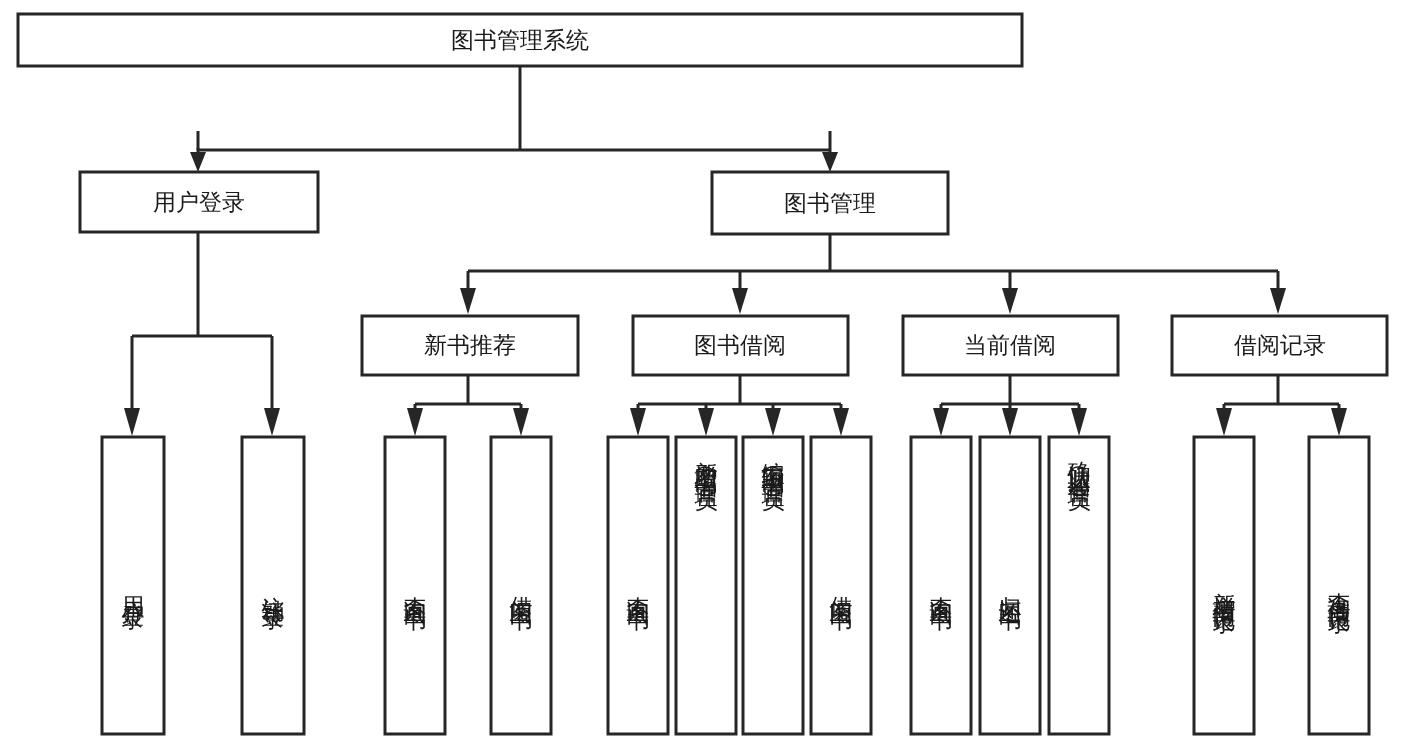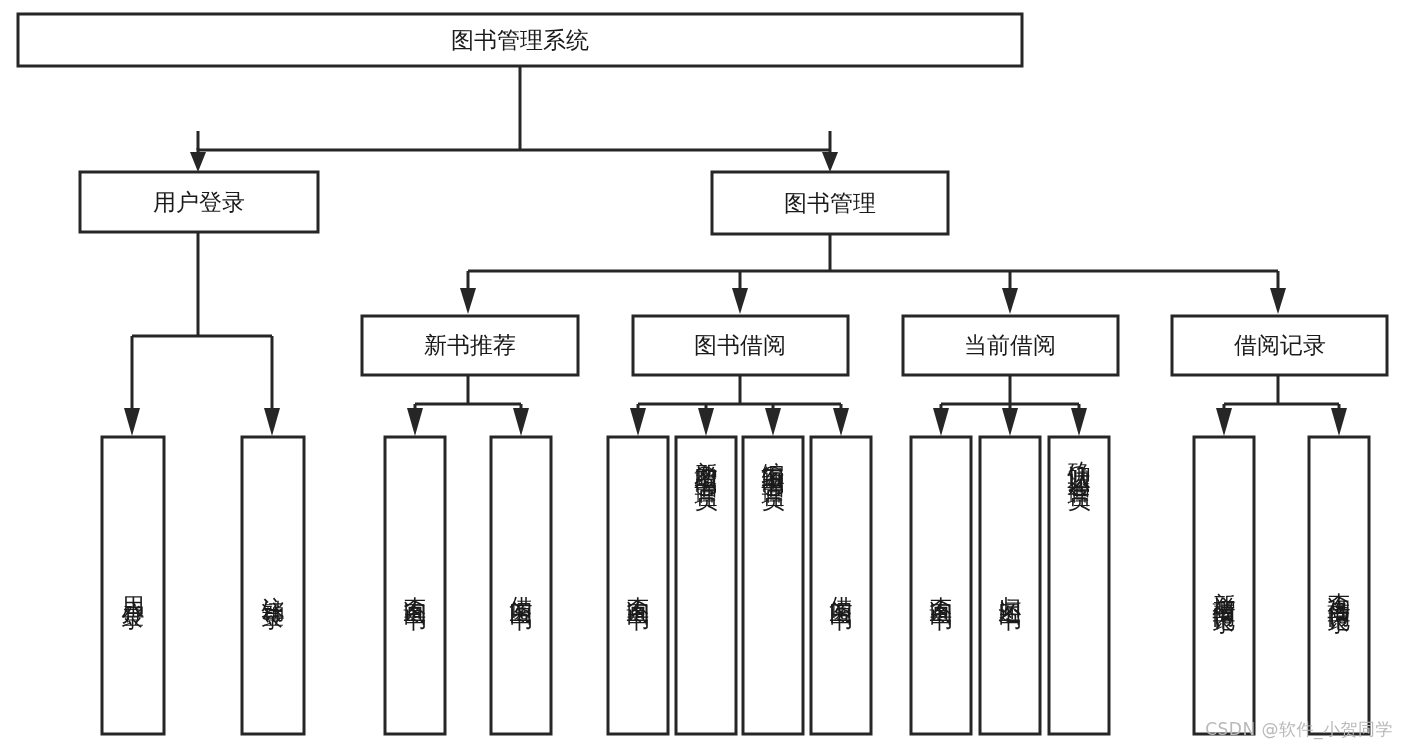--- a/index.html
+++ b/index.html
@@ -227,21 +227,20 @@
     <div class="vlabel" style="left:811px;top:437px;width:60px;height:297px;">借阅图书</div>
 
     <div class="vlabel" style="left:911px;top:437px;width:60px;height:297px;">查询图书</div>
     <div class="vlabel" style="left:980px;top:437px;width:60px;height:297px;">归还图书</div>
     <div class="vlabel vlabel-top" style="left:1049px;top:437px;width:60px;height:297px;">确认归还（管理员）</div>
 
     <div class="vlabel" style="left:1194px;top:437px;width:60px;height:297px;">新增借阅记录</div>
     <div class="vlabel" style="left:1309px;top:437px;width:60px;height:297px;">查询借阅记录</div>
   </div>
 
-  <div class="watermark">CSDN @软件_小贺同学</div>
 
 </div>
 
 <style>
   .vtext-layer {
     position: absolute;
     top: 0;
     left: 0;
     width: 1405px;
     height: 747px;

